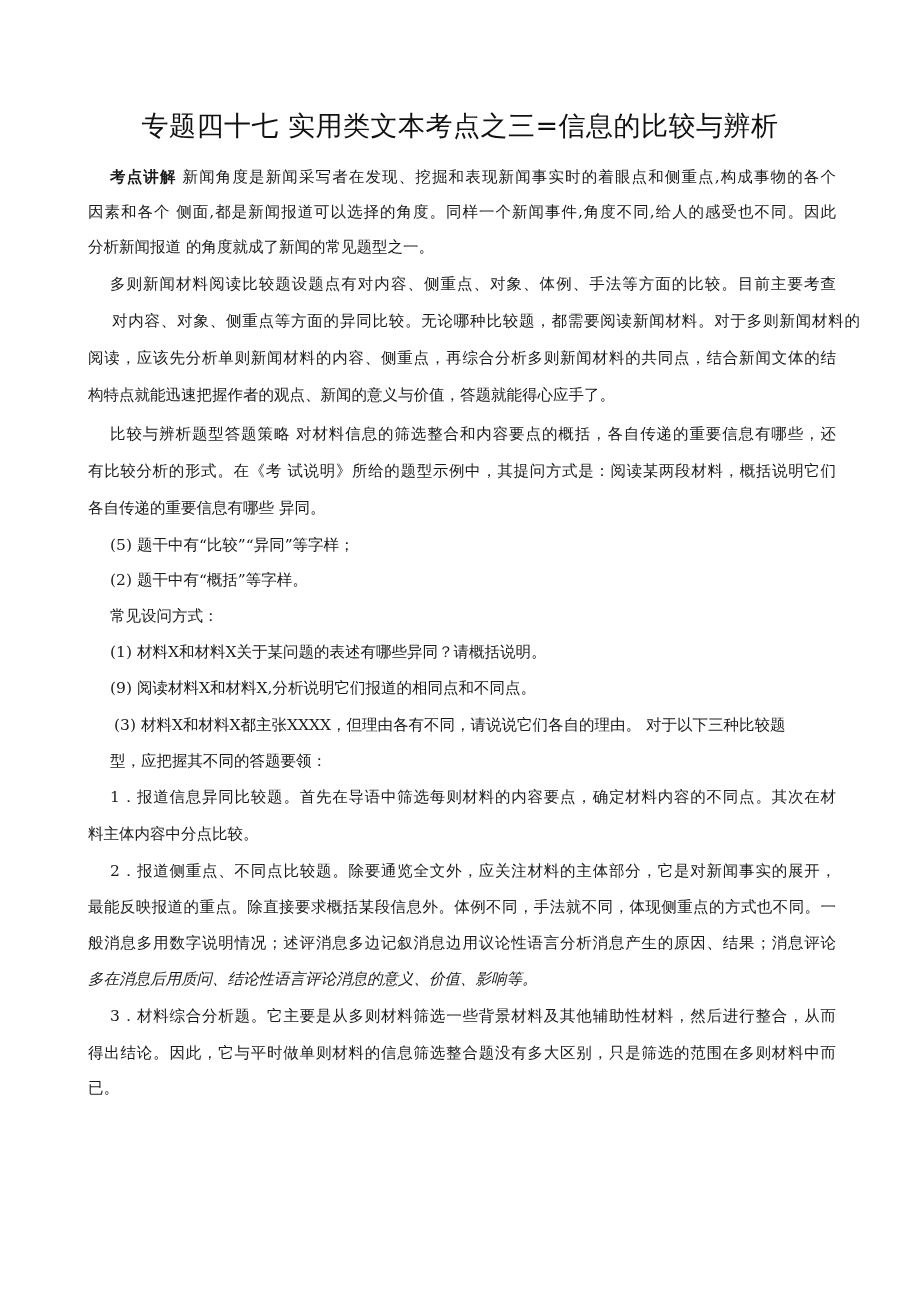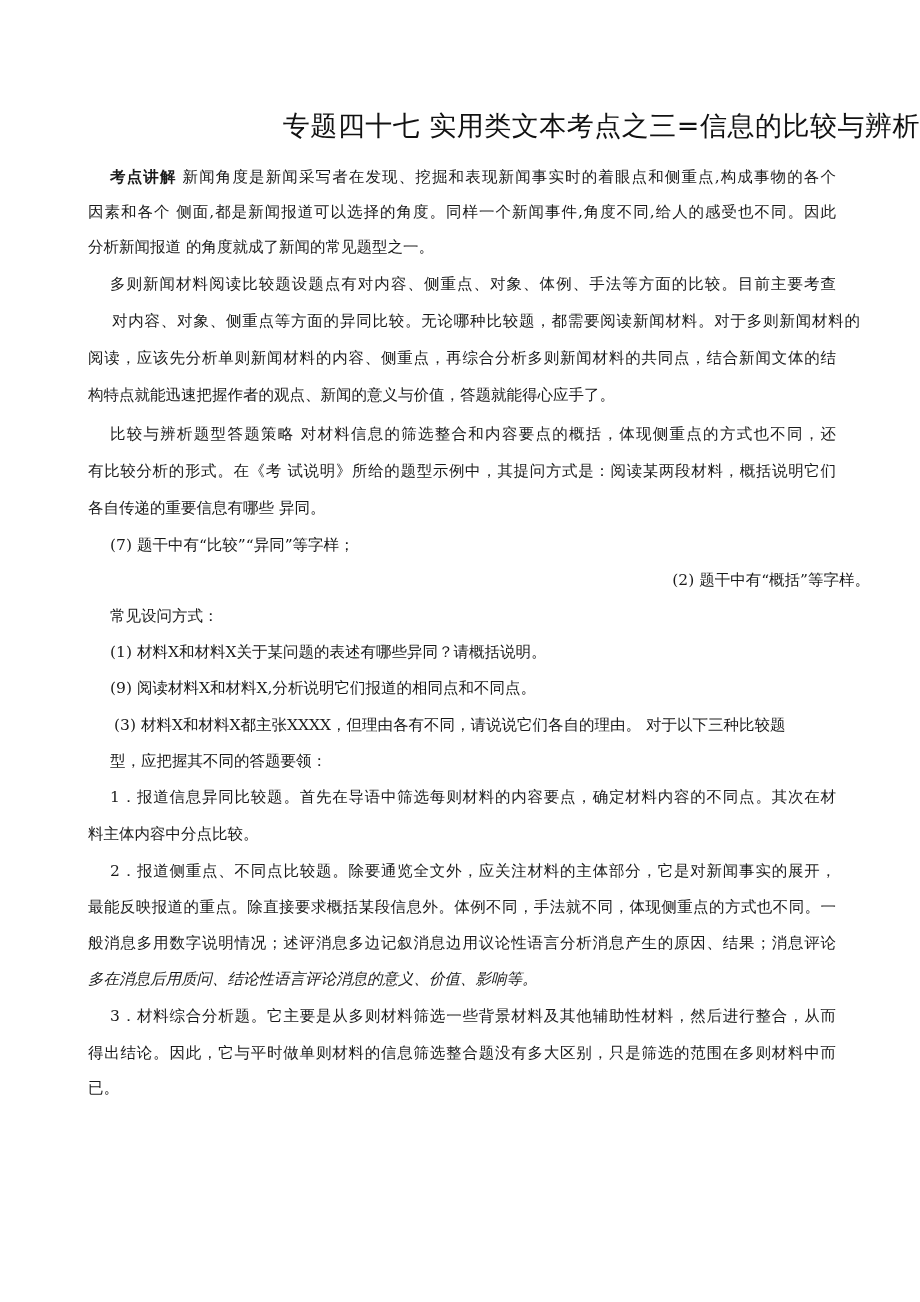--- a/index.html
+++ b/index.html
@@ -1,19 +1,19 @@
 <!DOCTYPE html>
 <html><head>
 <meta charset="utf-8">
 <style>
   html, body { margin: 0; padding: 0; background: #ffffff; }
   body { width: 920px; height: 1302px; position: relative; overflow: hidden;
          font-family: "DejaVu Serif", "Liberation Serif", serif; color: #111; }
   .page { position: absolute; left: 0; top: 0; width: 920px; height: 1302px; }
-  .title { position: absolute; left: 0; width: 920px; top: 108px; text-align: right;
+  .title { position: absolute; left: 0; width: 920px; top: 108px; text-align: center;
            font-family: "DejaVu Sans", "Liberation Sans", sans-serif; font-size: 27px;
            letter-spacing: 0.5px; color: #111; }
   .line { position: absolute; left: 88px; width: 760px; font-size: 15.5px; line-height: 20px;
           white-space: nowrap; color: #1a1a1a; }
   .ind { left: 110px; }
   .bold { font-family: "DejaVu Sans", "Liberation Sans", sans-serif; font-weight: bold; }
   .just { text-align: justify; text-align-last: justify; width: 748px; }
   .just.ind { width: 726px; }
 </style>
 </head>
@@ -27,26 +27,26 @@
     <span class="bold">考点讲解</span>
     <span>新闻角度是新闻采写者在发现、挖掘和表现新闻事实时的着眼点和侧重点,构成事物的各个</span>
   </div>
   <div class="line" style="top:237px;">分析新闻报道  的角度就成了新闻的常见题型之一。</div>
 
   <div class="line just ind" style="top:274px;">多则新闻材料阅读比较题设题点有对内容、侧重点、对象、体例、手法等方面的比较。目前主要考查</div>
   <div class="line just" style="top:311px;margin-left:24px;">对内容、对象、侧重点等方面的异同比较。无论哪种比较题，都需要阅读新闻材料。对于多则新闻材料的</div>
   <div class="line just" style="top:348px;">阅读，应该先分析单则新闻材料的内容、侧重点，再综合分析多则新闻材料的共同点，结合新闻文体的结</div>
   <div class="line" style="top:385px;">构特点就能迅速把握作者的观点、新闻的意义与价值，答题就能得心应手了。</div>
 
-  <div class="line just ind" style="top:424px;">比较与辨析题型答题策略  对材料信息的筛选整合和内容要点的概括，体现侧重点的方式也不同，还</div>
+  <div class="line just ind" style="top:424px;">比较与辨析题型答题策略  对材料信息的筛选整合和内容要点的概括，各自传递的重要信息有哪些，还</div>
   <div class="line just" style="top:461px;">有比较分析的形式。在《考  试说明》所给的题型示例中，其提问方式是：阅读某两段材料，概括说明它们</div>
   <div class="line" style="top:498px;">各自传递的重要信息有哪些  异同。</div>
 
-  <div class="line ind" style="top:535px;">(7)  题干中有“比较”“异同”等字样；</div>
-  <div class="line ind" style="top:570px;text-align:right;">(2)  题干中有“概括”等字样。</div>
+  <div class="line ind" style="top:535px;">(5)  题干中有“比较”“异同”等字样；</div>
+  <div class="line ind" style="top:570px;">(2)  题干中有“概括”等字样。</div>
 
   <div class="line ind" style="top:606px;">常见设问方式：</div>
   <div class="line ind" style="top:642px;">(1) 材料X和材料X关于某问题的表述有哪些异同？请概括说明。</div>
   <div class="line ind" style="top:678px;">(9) 阅读材料X和材料X,分析说明它们报道的相同点和不同点。</div>
   <div class="line" style="top:715px; left:114px;">(3)  材料X和材料X都主张XXXX，但理由各有不同，请说说它们各自的理由。  对于以下三种比较题</div>
   <div class="line ind" style="top:751px;">型，应把握其不同的答题要领：</div>
 
   <div class="line just ind" style="top:787px;">1．报道信息异同比较题。首先在导语中筛选每则材料的内容要点，确定材料内容的不同点。其次在材</div>
   <div class="line" style="top:824px;">料主体内容中分点比较。</div>
 

